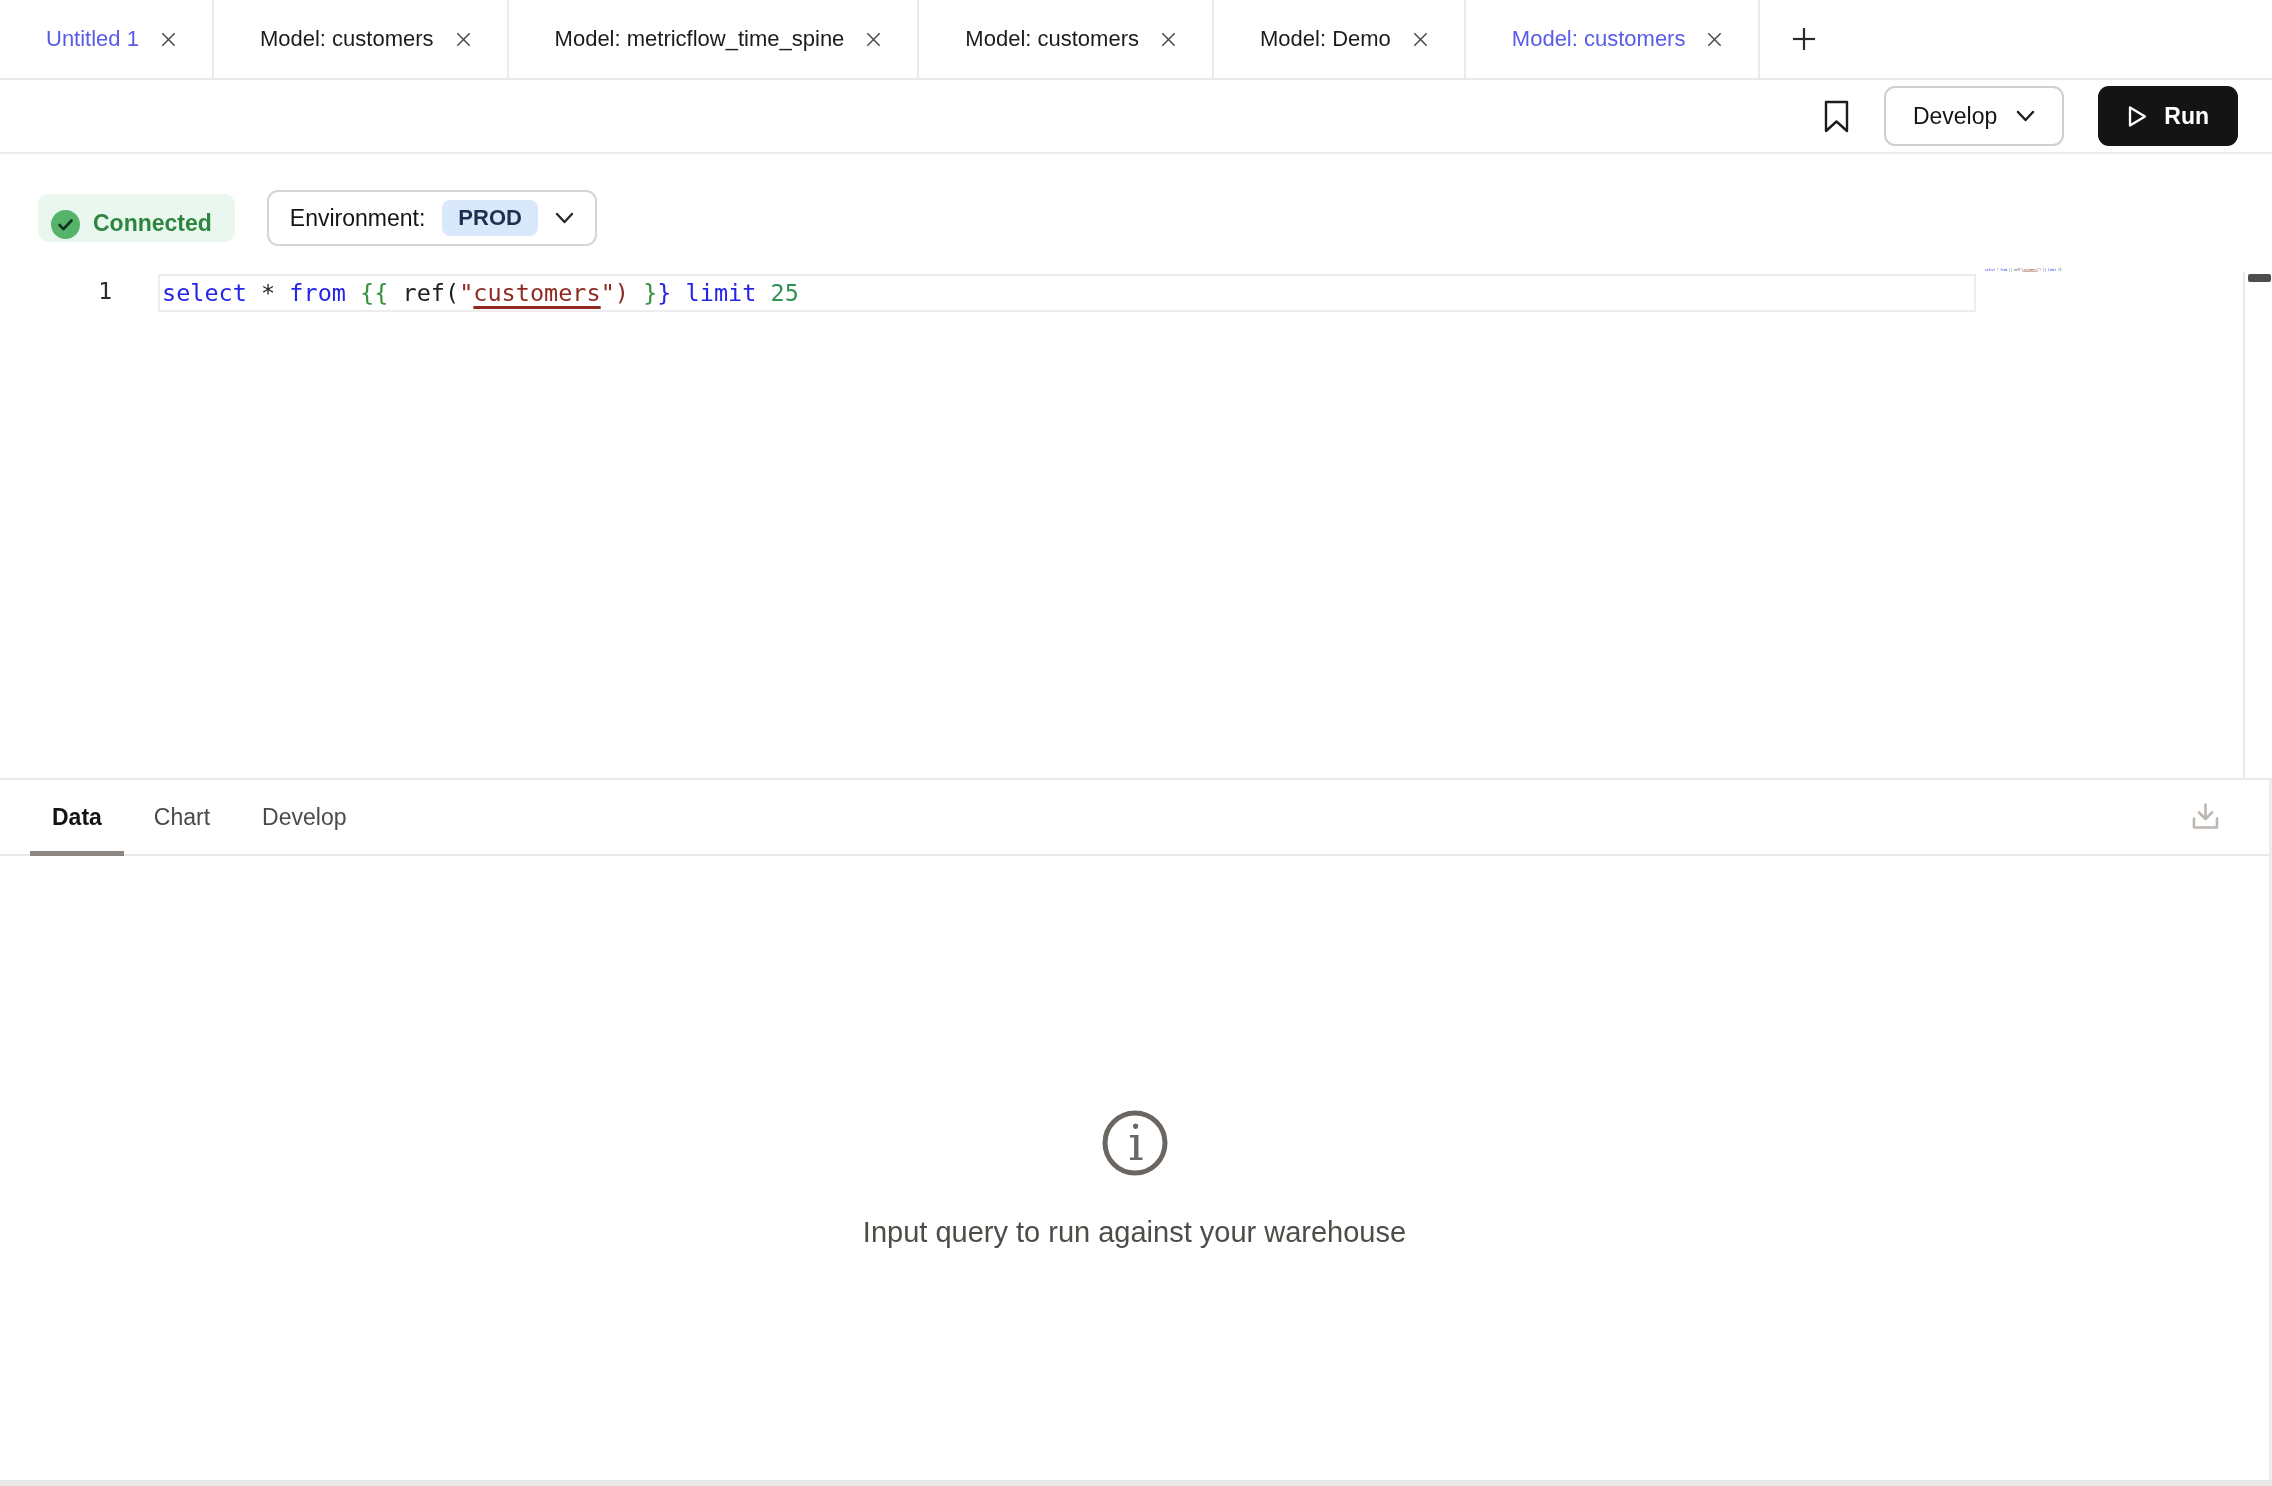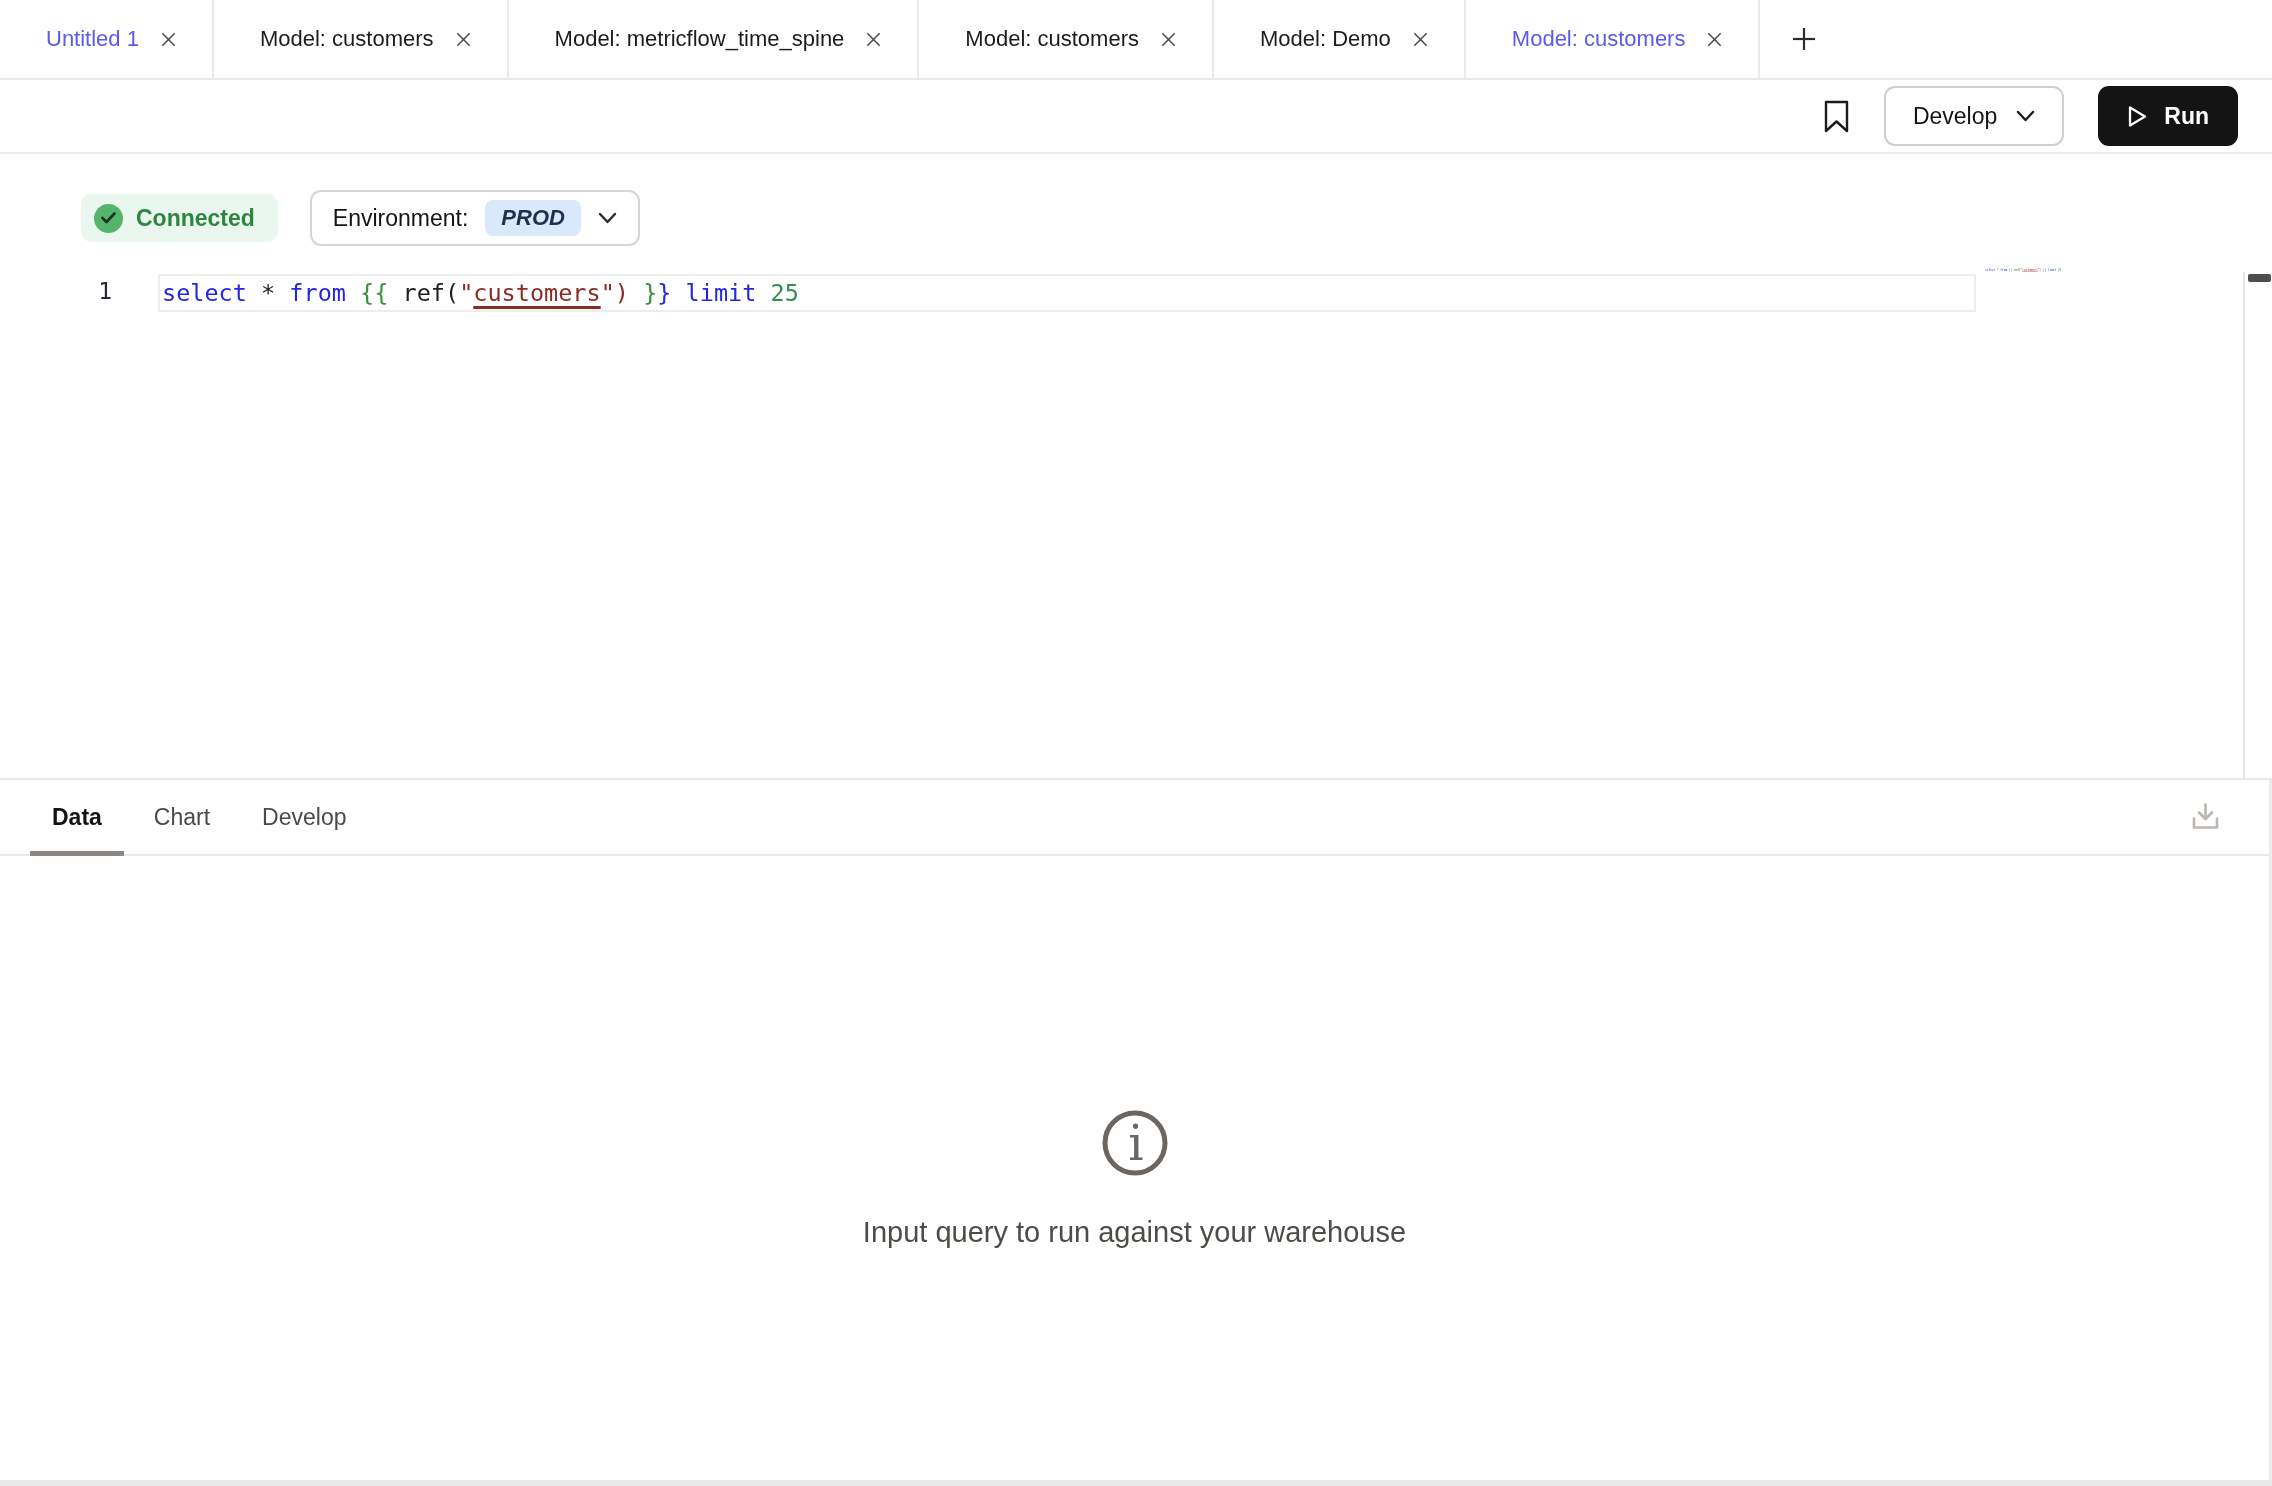--- a/index.html
+++ b/index.html
@@ -18,25 +18,25 @@
   .toolbar { position:absolute; top:80px; left:0; right:0; height:74px; border-bottom:2px solid #ececec; display:flex; align-items:center; justify-content:flex-end; gap:34px; padding-right:34px; background:#fff; }
   .bookmark-btn { display:flex; align-items:center; cursor:pointer; }
   .bookmark-btn svg { width:27px; height:33px; fill:none; stroke:#1c1c1c; stroke-width:2.4; stroke-linejoin:round; }
   .btn-develop { height:60px; padding:0 27px; border:2px solid #cfcfcf; border-radius:11px; background:#fff; display:flex; align-items:center; gap:19px; font-size:23px; font-weight:500; color:#141414; cursor:pointer; font-family:inherit; }
   .chev svg { width:19px; height:12px; stroke:#1c1c1c; stroke-width:2.4; fill:none; stroke-linecap:round; stroke-linejoin:round; display:block; }
   .btn-run { height:60px; padding:0 29px; border:none; border-radius:11px; background:var(--run_bg); color:#fff; display:flex; align-items:center; gap:16px; font-size:23px; font-weight:600; cursor:pointer; font-family:inherit; }
   .btn-run svg { width:21px; height:23px; fill:none; stroke:#fff; stroke-width:2.3; stroke-linejoin:round; }
 
   
   .statusbar { position:absolute; top:178px; left:0; right:0; height:80px; display:flex; align-items:center; gap:32px; padding-left:38px; background:#fff; }
-  .badge-connected { height:48px; padding:0 23px 0 13px; border-radius:11px; background:var(--connected_bg); display:flex; align-items:center; gap:13px; font-size:23px; font-weight:600; color:var(--connected_text);margin-left:43px; }
+  .badge-connected { height:48px; padding:16px 23px 0 13px; border-radius:11px; background:var(--connected_bg); display:flex; gap:13px; font-size:23px; font-weight:600; color:var(--connected_text); }
   .check-circle { width:29px; height:29px; border-radius:50%; background:var(--connected_circle); display:flex; align-items:center; justify-content:center; }
   .check-circle svg { width:15px; height:12px; fill:none; stroke:#143321; stroke-width:2.6; stroke-linecap:round; stroke-linejoin:round; }
   .env-select { height:56px; border:2px solid #d6d6d6; border-radius:11px; background:#fff; display:flex; align-items:center; gap:17px; padding:0 21px; font-size:23px; color:#141414; cursor:pointer;justify-content:center; }
-  .pill-prod { background:var(--prod_bg); color:var(--prod_text); border-radius:8px; padding:5px 16px; font-size:22px; font-weight:600;font-style:italic; }
+  .pill-prod { background:var(--prod_bg); color:var(--prod_text); border-radius:8px; padding:5px 16px; font-size:22px; font-weight:600; }
   .env-select .chev svg { stroke:#2a2a2a; }
 
   
   .editor { position:absolute; top:258px; left:0; right:0; height:520px; background:#fff; }
   .gutter-num { position:absolute; left:0; top:16px; width:112px; text-align:right; font-family:"DejaVu Sans Mono",monospace; font-size:23px; line-height:38px; color:#262b33; }
   .active-line { position:absolute; left:158px; top:16px; width:1818px; height:38px; border:2px solid #ededed; background:#fff; display:flex; align-items:center; padding-left:2px; }
   .code { font-family:"DejaVu Sans Mono",monospace; font-size:23.5px; white-space:pre; line-height:34px; }
   .tk-kw    { color:var(--keyword_blue); }
   .tk-plain { color:var(--plain_code); }
   .tk-brace { color:var(--brace_green); }

